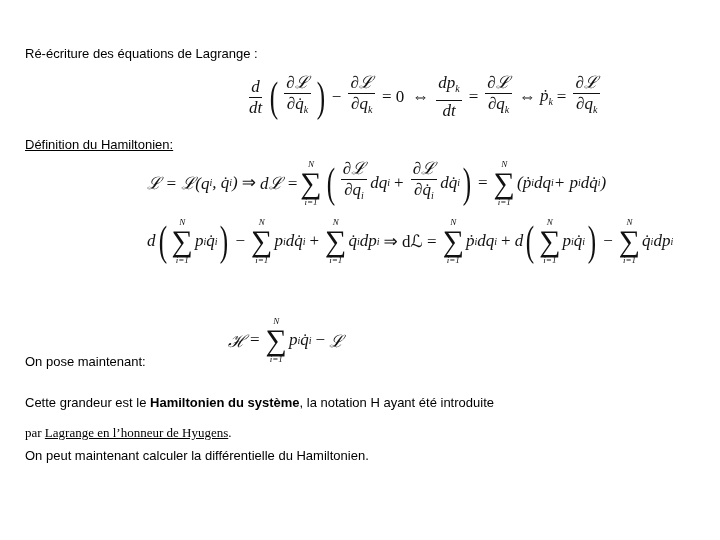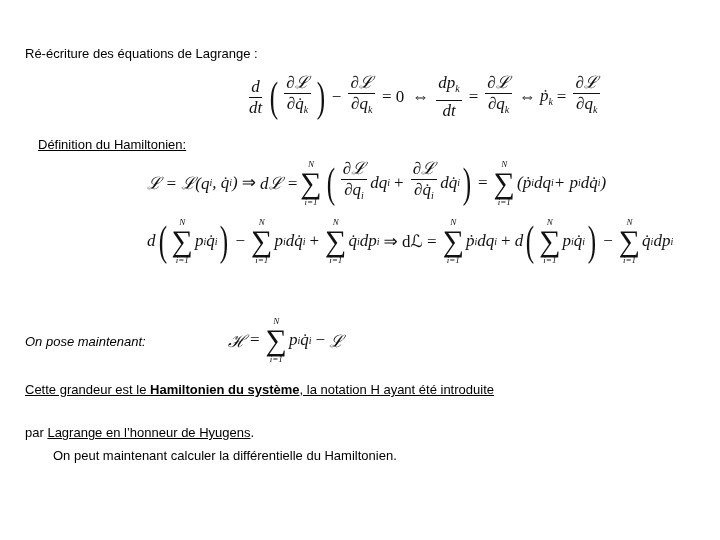--- a/index.html
+++ b/index.html
@@ -55,21 +55,21 @@
     </span>
   <span class="op">⇔</span>
   <span><span>ṗ</span><sub>k</sub></span>
   <span class="op">=</span>
   <span class="frac">
       <span class="num">∂ℒ</span>
       <span class="den"><span>∂q</span><sub>k</sub></span>
     </span>
 </div>
 
-<div class="txt u" style="left:38px;top:134px;">Définition du Hamiltonien:</div>
+<div class="txt u" style="left:25px;top:134px;">Définition du Hamiltonien:</div>
 
 <div class="eq" style="left:147px;top:155px;height:55px;">
   <span>ℒ = ℒ(q</span>
     <sub>i</sub>
     <span>, q̇</span>
     <sub>i</sub>
     <span>)</span>
   <span class="op">⇒</span>
   <span>dℒ =</span>
   <span class="sum">
@@ -170,33 +170,33 @@
       <span class="top">N</span>
       <span class="sig">∑</span>
       <span class="bot">i=1</span>
     </span>
   <span>q̇</span>
     <sub>i</sub>
     <span>dp</span>
     <sub>i</sub>
 </div>
 
-<div class="txt" style="left:25px;top:331px;font-style:italic;">On pose maintenant:</div>
+<div class="txt" style="left:25px;top:351px;">On pose maintenant:</div>
 
 <div class="eq" style="left:228px;top:314px;height:52px;">
   <span class="script">ℋ</span>
   <span class="op">=</span>
   <span class="sum">
       <span class="top">N</span>
       <span class="sig">∑</span>
       <span class="bot">i=1</span>
     </span>
   <span>p</span>
     <sub>i</sub>
     <span>q̇</span>
     <sub>i</sub>
   <span class="op">−</span>
   <span class="script">ℒ</span>
 </div>
 
-<div class="txt" style="left:25px;top:379px;text-decoration:underline;"><span>Cette grandeur est le </span><span class="b">Hamiltonien du système</span><span>, la notation H ayant été introduite</span></div>
-<div class="txt" style="left:25px;top:422px;"><span>par </span><span class="u">Lagrange en l’honneur de Hyugens</span><span>.</span></div>
-<div class="txt" style="left:25px;top:445px;margin-left:28px;">On peut maintenant calculer la différentielle du Hamiltonien.</div>
+<div class="txt" style="left:25px;top:392px;"><span>Cette grandeur est le </span><span class="b">Hamiltonien du système</span><span>, la notation H ayant été introduite</span></div>
+<div class="txt" style="left:25px;top:422px;font-family:Liberation Serif, serif;"><span>par </span><span class="u">Lagrange en l’honneur de Hyugens</span><span>.</span></div>
+<div class="txt" style="left:25px;top:445px;">On peut maintenant calculer la différentielle du Hamiltonien.</div>
 
 </body></html>

